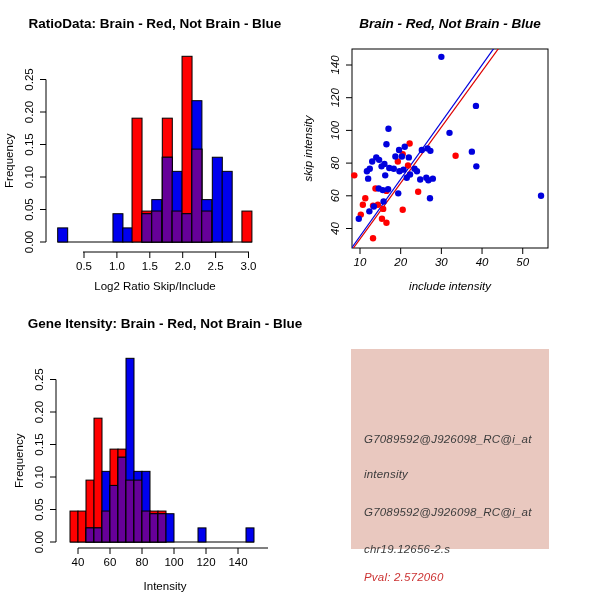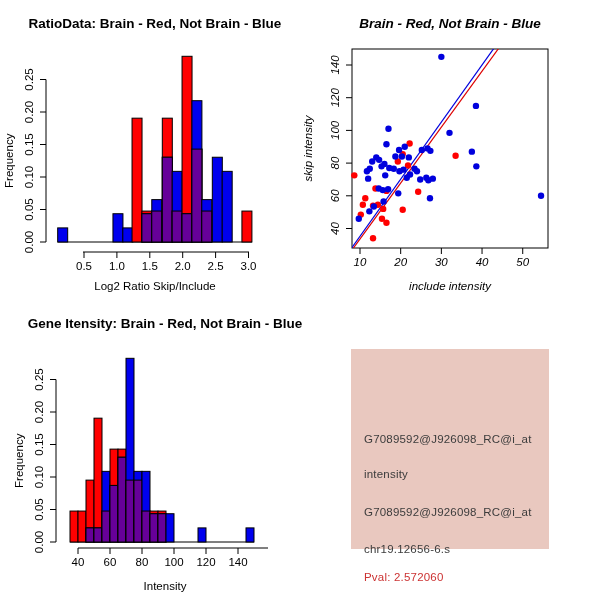--- a/index.html
+++ b/index.html
@@ -6,21 +6,21 @@
   body{font-family:"Liberation Sans", sans-serif;}
   .canvas{position:relative;width:589px;height:600px;background:#ffffff;overflow:hidden;}
   .panel{position:absolute;width:300px;height:300px;}
   #panel-tl{left:0;top:0;}
   #panel-tr{left:300px;top:0;font-style:italic;}
   #panel-bl{left:10px;top:300px;}
   #panel-br{left:300px;top:300px;}
   .panel svg{display:block;width:300px;height:300px;}
   svg text{font-family:"Liberation Sans", sans-serif;}
   .infobox{position:absolute;left:51px;top:49px;width:198px;height:200px;}
-  .il{position:absolute;left:13px;font-size:11.5px;letter-spacing:0.2px;white-space:nowrap;}
+  .il{position:absolute;left:13px;font-size:11.5px;letter-spacing:0.2px;white-space:nowrap;font-style:italic;}
   .il0{top:84px;} .il1{top:119px;} .il2{top:157px;} .il3{top:194px;} .il4{top:222px;}
 </style>
 </head>
 <body>
 
 <div class="canvas">
   <div class="panel" id="panel-tl">
     <svg viewBox="0 0 300 300">
         <text x="155" y="28" font-size="13.5" text-anchor="middle" fill="#000" font-weight="bold">RatioData: Brain - Red, Not Brain - Blue</text>
         <line x1="57.68" y1="242" x2="251.92" y2="242" stroke="#000" stroke-width="1"></line>
@@ -251,17 +251,17 @@
         <line x1="228" y1="248" x2="228" y2="254" stroke="#000"></line>
         <text x="228" y="266" font-size="11.5" text-anchor="middle" fill="#000">140</text>
         <text x="155" y="290" font-size="11.5" text-anchor="middle" fill="#000">Intensity</text>
       </svg>
   </div>
   <div class="panel" id="panel-br">
     <div class="infobox" id="infobox" style="background: rgb(233, 200, 191);">
       <div class="il il0" style="color: rgb(60, 60, 60);">G7089592@J926098_RC@i_at</div>
       <div class="il il1" style="color: rgb(60, 60, 60);">intensity</div>
       <div class="il il2" style="color: rgb(60, 60, 60);">G7089592@J926098_RC@i_at</div>
-      <div class="il il3" style="color: rgb(60, 60, 60);">chr19.12656-6.s</div>
+      <div class="il il3" style="color: rgb(60, 60, 60);">chr19.12656-2.s</div>
       <div class="il il4" style="color: rgb(204, 51, 51);">Pval: 2.572060</div>
     </div>
   </div>
 </div>
 
 </body></html>

